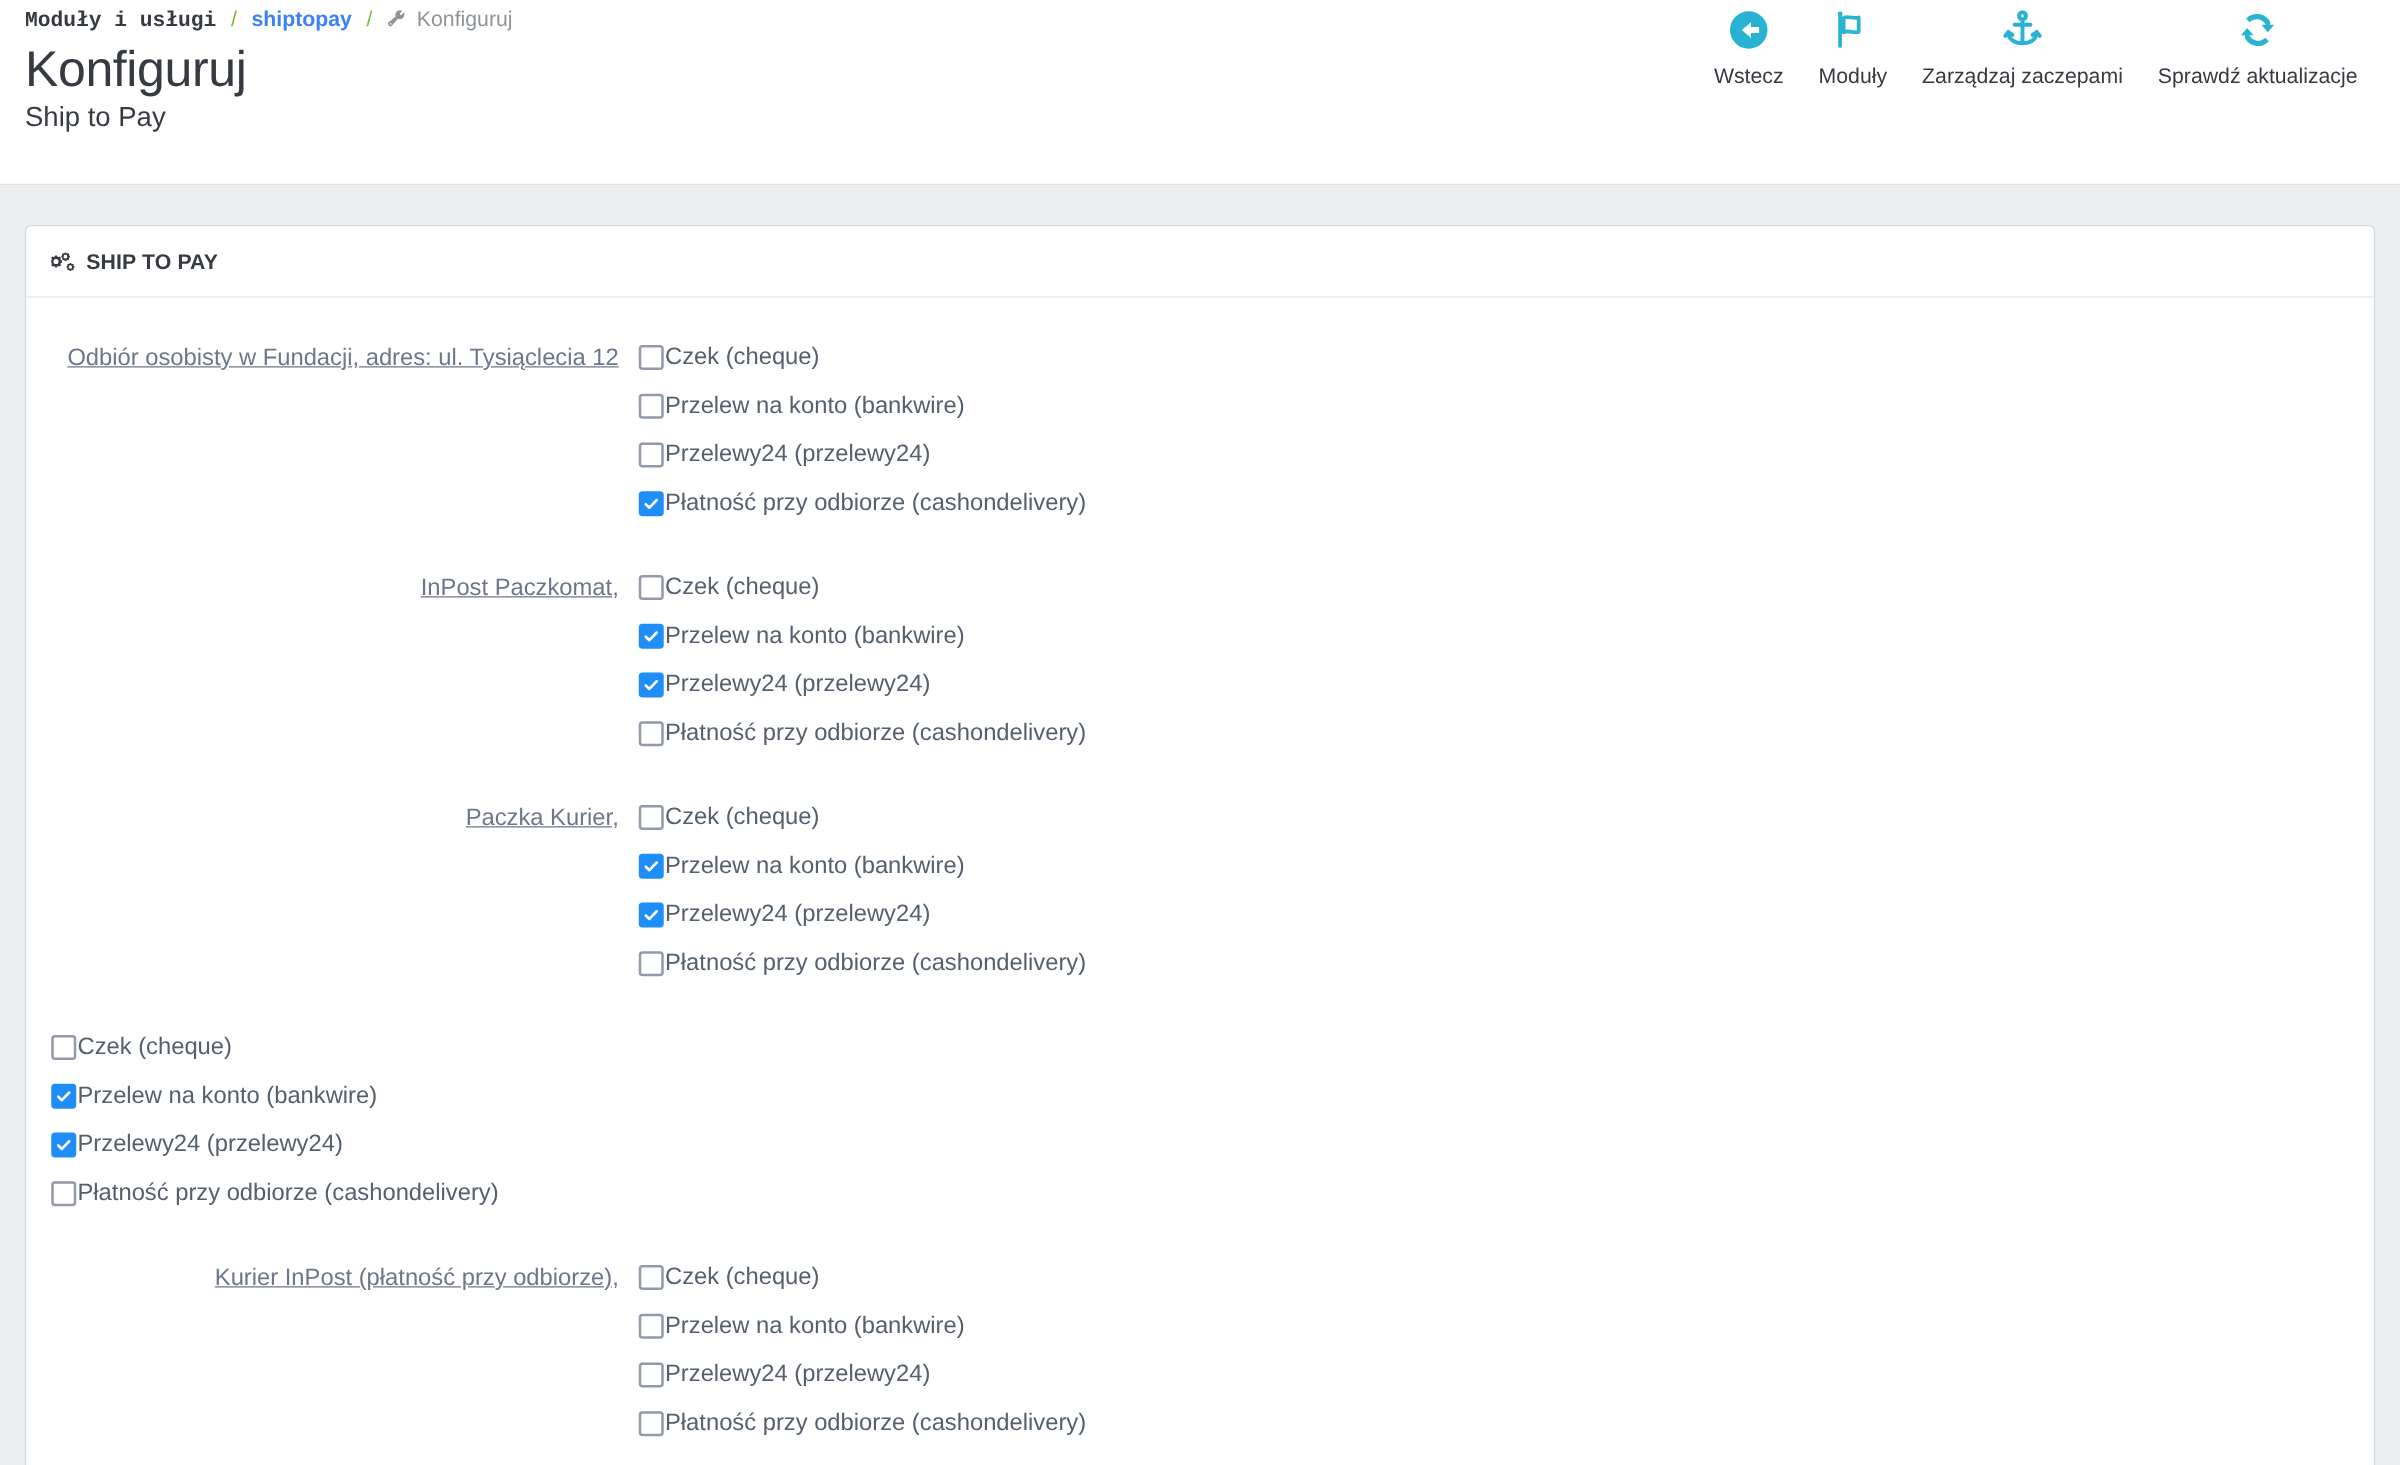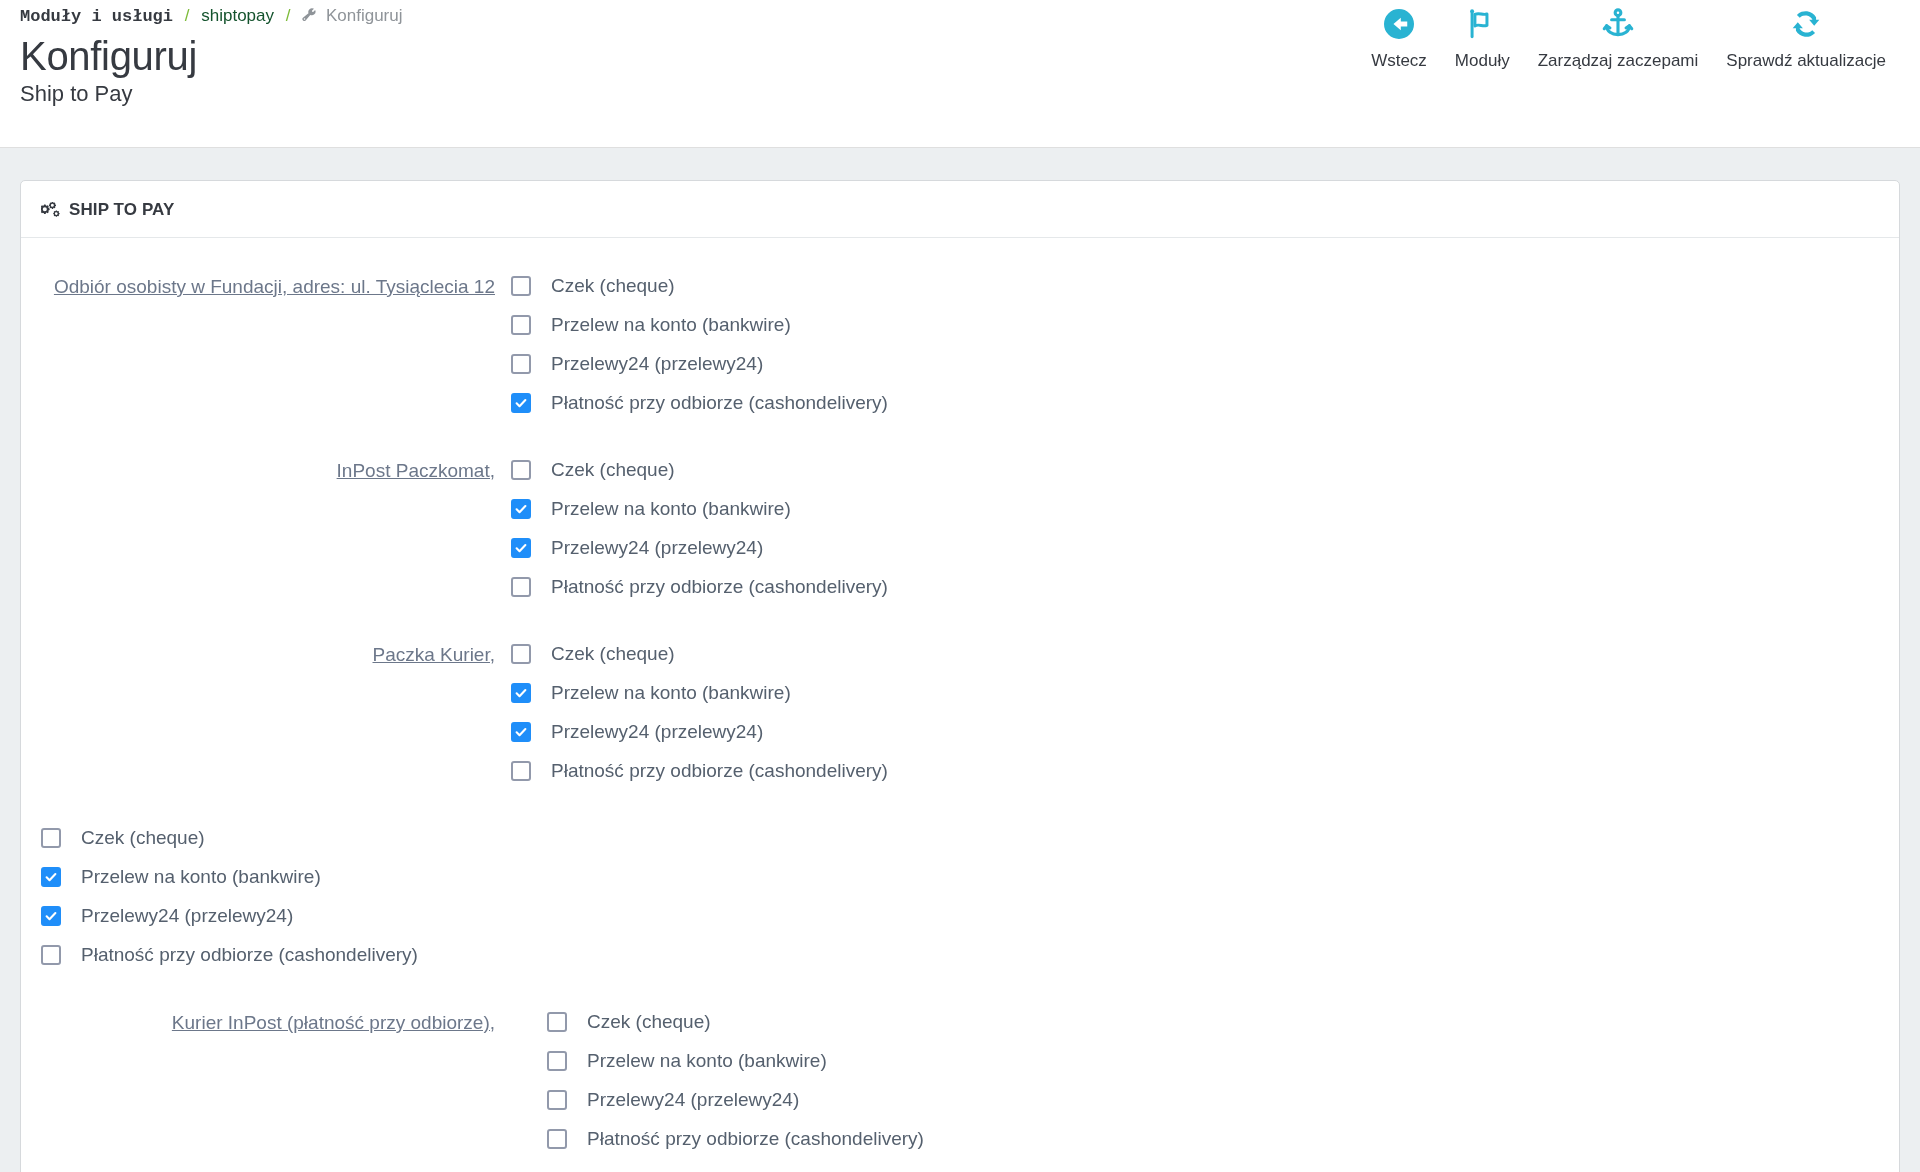--- a/index.html
+++ b/index.html
@@ -38,22 +38,23 @@
     font-weight: 600;
     text-decoration: none;
     font-family: Liberation Mono, monospace;
   }
   .breadcrumb .crumb-sep {
     color: #7cbb38;
     margin: 0 7px;
     font-weight: 400;
   }
   .breadcrumb .crumb-mid {
-    color: #14532d;
+    color: #3b82f6;
     text-decoration: none;
+    font-weight: bold;
   }
   .breadcrumb .crumb-current {
     color: #8f9499;
   }
   .breadcrumb .wrench-icon {
     display: inline-block;
     vertical-align: -2px;
     margin-right: 4px;
   }
 
@@ -150,21 +151,21 @@
   .panel-body {
     padding: 28px 20px 30px 20px;
   }
 
   
   .form-group {
     display: flex;
     align-items: flex-start;
     margin-bottom: 28px;
   }
-  .form-group:last-child { margin-bottom: 0; gap: 36px; }
+  .form-group:last-child { margin-bottom: 0; }
 
   .form-label {
     width: 470px;
     flex: 0 0 470px;
     text-align: right;
     padding-right: 16px;
     padding-top: 5px;
     font-size: 19px;
     line-height: 31px;
     color: #6c778a;
@@ -202,21 +203,21 @@
     border-color: #1f8ef9;
   }
   .cb .tick {
     display: none;
   }
   .cb.checked .tick {
     display: block;
   }
 
   .cb-label {
-    margin-left: 20px;
+    margin-left: 1px;
     font-size: 19px;
     line-height: 24px;
     color: #55606e;
     cursor: pointer;
     white-space: nowrap;
   }
 </style>
 </head>
 <body>
 

